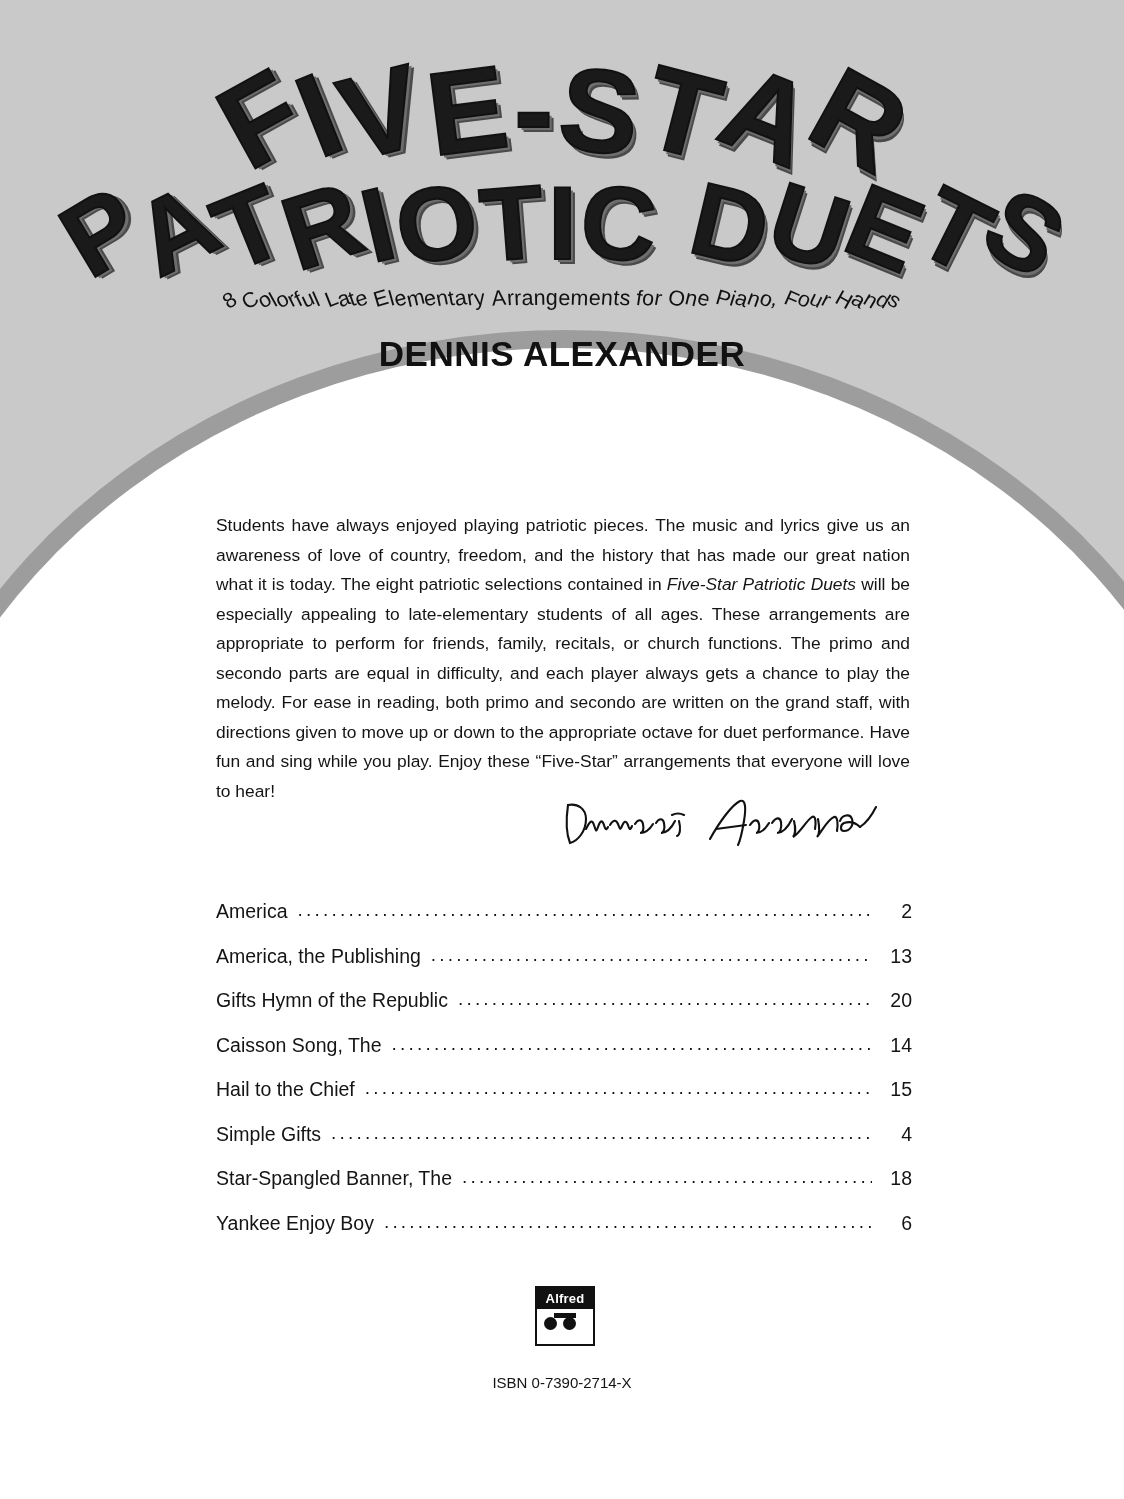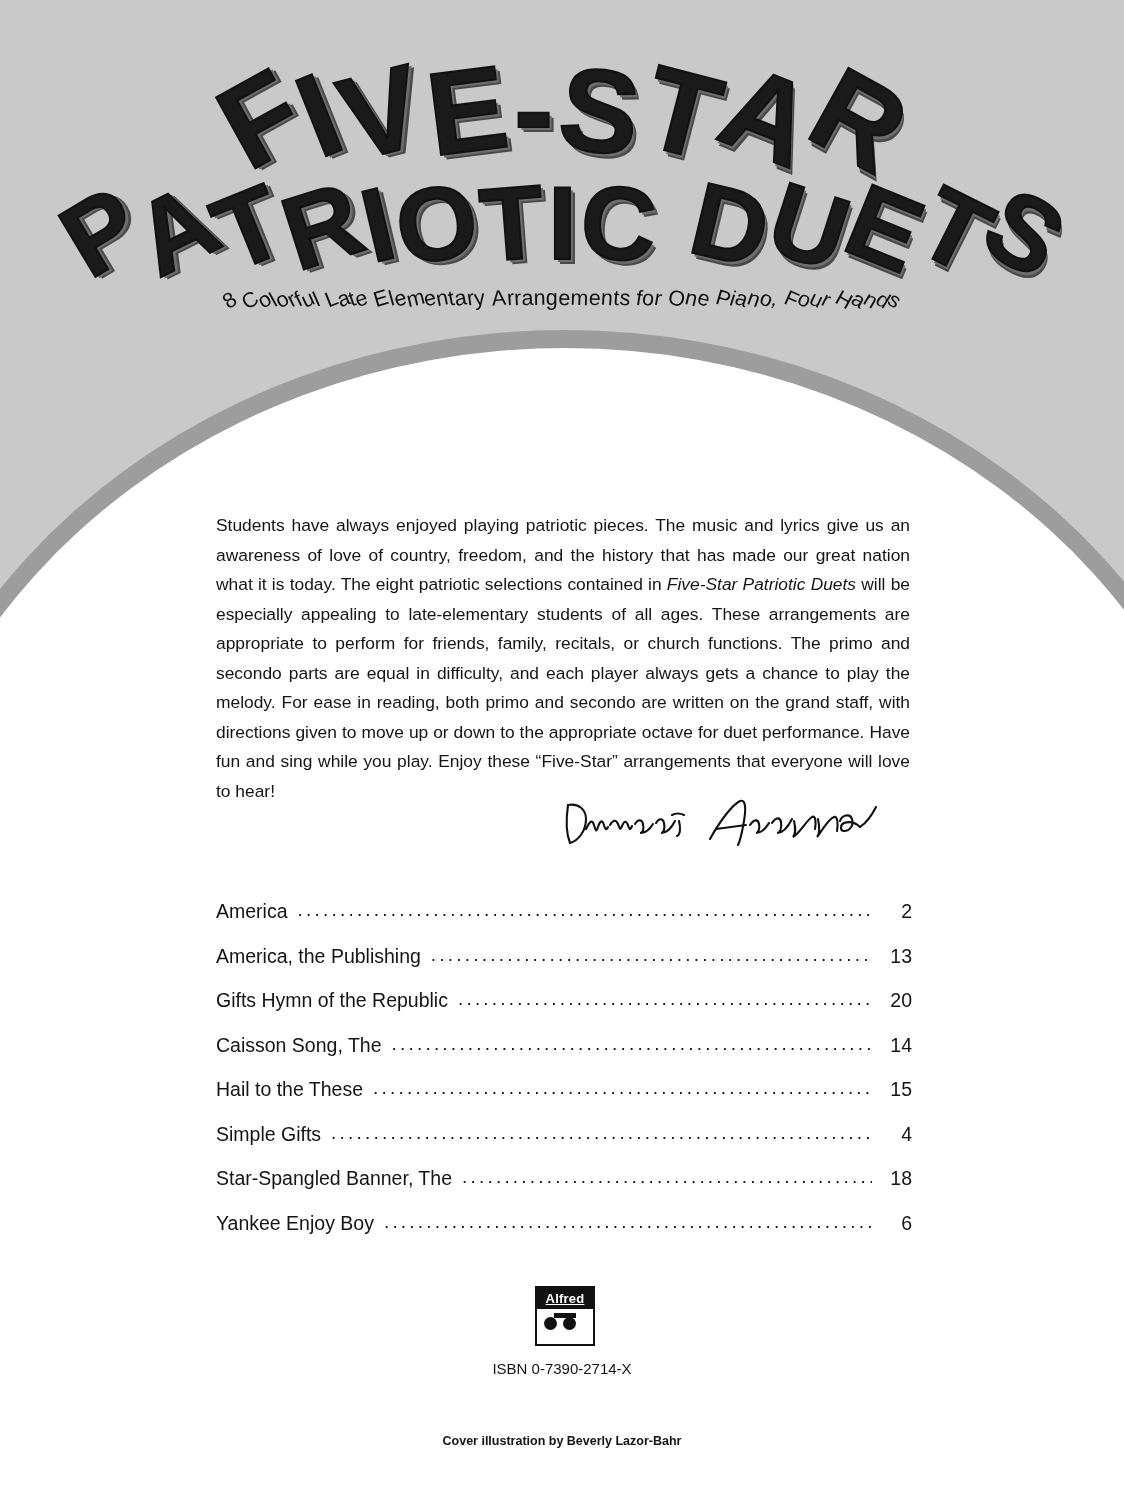--- a/index.html
+++ b/index.html
@@ -176,21 +176,20 @@
   }
   .logo-top {
     height: 21px;
     background: #111;
     color: #fff;
     font-size: 13px;
     font-weight: bold;
     line-height: 21px;
     text-align: center;
     letter-spacing: 0.2px;
-    text-decoration: underline;
   }
   .logo-bottom {
     position: relative;
     height: 31px;
   }
   .logo-note {
     position: absolute;
     top: 8px;
     width: 13px;
     height: 13px;
@@ -213,21 +212,21 @@
     position: absolute;
     left: 0;
     top: 1358px;
     width: 1124px;
     text-align: center;
     font-size: 15px;
     line-height: 22px;
     color: #141414;
   }
   .copyright .rights span { margin: 0 18px; }
-  .isbn { margin-top: 0; }
+  .isbn { margin-top: 14px; }
   .cover-credit {
     position: absolute;
     left: 0;
     top: 1434px;
     width: 1124px;
     text-align: center;
     font-size: 12.5px;
     font-weight: bold;
     color: #141414;
   }
@@ -239,20 +238,21 @@
 
   <div class="grey-field">
     <div class="arc-shadow"></div>
     <div class="arc-white"></div>
   </div>
 
   <div class="title-wrap">
     <div class="arc-title" id="line1"><span class="arc-letter line1-letter" style="transform: rotate(-29deg) translateY(-6px);">F</span><span class="arc-letter line1-letter" style="transform: rotate(-21.75deg) translateY(-6px);">I</span><span class="arc-letter line1-letter" style="transform: rotate(-14.5deg) translateY(-6px);">V</span><span class="arc-letter line1-letter" style="transform: rotate(-7.25deg) translateY(-6px);">E</span><span class="arc-letter line1-letter" style="transform: rotate(0deg) translateY(-6px);">-</span><span class="arc-letter line1-letter" style="transform: rotate(7.25deg) translateY(-6px);">S</span><span class="arc-letter line1-letter" style="transform: rotate(14.5deg) translateY(-6px);">T</span><span class="arc-letter line1-letter" style="transform: rotate(21.75deg) translateY(-6px);">A</span><span class="arc-letter line1-letter" style="transform: rotate(29deg) translateY(-6px);">R</span></div>
     <div class="arc-title" id="line2"><span class="arc-letter line2-letter" style="transform: rotate(-31deg) translateY(-4px);">P</span><span class="arc-letter line2-letter" style="transform: rotate(-26.57deg) translateY(-4px);">A</span><span class="arc-letter line2-letter" style="transform: rotate(-22.14deg) translateY(-4px);">T</span><span class="arc-letter line2-letter" style="transform: rotate(-17.71deg) translateY(-4px);">R</span><span class="arc-letter line2-letter" style="transform: rotate(-13.29deg) translateY(-4px);">I</span><span class="arc-letter line2-letter" style="transform: rotate(-8.86deg) translateY(-4px);">O</span><span class="arc-letter line2-letter" style="transform: rotate(-4.43deg) translateY(-4px);">T</span><span class="arc-letter line2-letter" style="transform: rotate(0deg) translateY(-4px);">I</span><span class="arc-letter line2-letter" style="transform: rotate(4.43deg) translateY(-4px);">C</span><span class="arc-letter line2-letter" style="transform: rotate(8.86deg) translateY(-4px);">&nbsp;</span><span class="arc-letter line2-letter" style="transform: rotate(13.29deg) translateY(-4px);">D</span><span class="arc-letter line2-letter" style="transform: rotate(17.71deg) translateY(-4px);">U</span><span class="arc-letter line2-letter" style="transform: rotate(22.14deg) translateY(-4px);">E</span><span class="arc-letter line2-letter" style="transform: rotate(26.57deg) translateY(-4px);">T</span><span class="arc-letter line2-letter" style="transform: rotate(31deg) translateY(-4px);">S</span></div>
     <div class="subtitle-arc" id="subline"><span class="sub-letter" style="transform: rotate(-33deg) translateY(-2px);">8</span><span class="sub-letter" style="transform: rotate(-31.97deg) translateY(-2px);">&nbsp;</span><span class="sub-letter" style="transform: rotate(-30.94deg) translateY(-2px);">C</span><span class="sub-letter" style="transform: rotate(-29.91deg) translateY(-2px);">o</span><span class="sub-letter" style="transform: rotate(-28.88deg) translateY(-2px);">l</span><span class="sub-letter" style="transform: rotate(-27.84deg) translateY(-2px);">o</span><span class="sub-letter" style="transform: rotate(-26.81deg) translateY(-2px);">r</span><span class="sub-letter" style="transform: rotate(-25.78deg) translateY(-2px);">f</span><span class="sub-letter" style="transform: rotate(-24.75deg) translateY(-2px);">u</span><span class="sub-letter" style="transform: rotate(-23.72deg) translateY(-2px);">l</span><span class="sub-letter" style="transform: rotate(-22.69deg) translateY(-2px);">&nbsp;</span><span class="sub-letter" style="transform: rotate(-21.66deg) translateY(-2px);">L</span><span class="sub-letter" style="transform: rotate(-20.63deg) translateY(-2px);">a</span><span class="sub-letter" style="transform: rotate(-19.59deg) translateY(-2px);">t</span><span class="sub-letter" style="transform: rotate(-18.56deg) translateY(-2px);">e</span><span class="sub-letter" style="transform: rotate(-17.53deg) translateY(-2px);">&nbsp;</span><span class="sub-letter" style="transform: rotate(-16.5deg) translateY(-2px);">E</span><span class="sub-letter" style="transform: rotate(-15.47deg) translateY(-2px);">l</span><span class="sub-letter" style="transform: rotate(-14.44deg) translateY(-2px);">e</span><span class="sub-letter" style="transform: rotate(-13.41deg) translateY(-2px);">m</span><span class="sub-letter" style="transform: rotate(-12.38deg) translateY(-2px);">e</span><span class="sub-letter" style="transform: rotate(-11.34deg) translateY(-2px);">n</span><span class="sub-letter" style="transform: rotate(-10.31deg) translateY(-2px);">t</span><span class="sub-letter" style="transform: rotate(-9.28deg) translateY(-2px);">a</span><span class="sub-letter" style="transform: rotate(-8.25deg) translateY(-2px);">r</span><span class="sub-letter" style="transform: rotate(-7.22deg) translateY(-2px);">y</span><span class="sub-letter" style="transform: rotate(-6.19deg) translateY(-2px);">&nbsp;</span><span class="sub-letter" style="transform: rotate(-5.16deg) translateY(-2px);">A</span><span class="sub-letter" style="transform: rotate(-4.13deg) translateY(-2px);">r</span><span class="sub-letter" style="transform: rotate(-3.09deg) translateY(-2px);">r</span><span class="sub-letter" style="transform: rotate(-2.06deg) translateY(-2px);">a</span><span class="sub-letter" style="transform: rotate(-1.03deg) translateY(-2px);">n</span><span class="sub-letter" style="transform: rotate(0deg) translateY(-2px);">g</span><span class="sub-letter" style="transform: rotate(1.03deg) translateY(-2px);">e</span><span class="sub-letter" style="transform: rotate(2.06deg) translateY(-2px);">m</span><span class="sub-letter" style="transform: rotate(3.09deg) translateY(-2px);">e</span><span class="sub-letter" style="transform: rotate(4.13deg) translateY(-2px);">n</span><span class="sub-letter" style="transform: rotate(5.16deg) translateY(-2px);">t</span><span class="sub-letter" style="transform: rotate(6.19deg) translateY(-2px);">s</span><span class="sub-letter" style="transform: rotate(7.22deg) translateY(-2px);">&nbsp;</span><span class="sub-letter" style="transform: rotate(8.25deg) translateY(-2px);">f</span><span class="sub-letter" style="transform: rotate(9.28deg) translateY(-2px);">o</span><span class="sub-letter" style="transform: rotate(10.31deg) translateY(-2px);">r</span><span class="sub-letter" style="transform: rotate(11.34deg) translateY(-2px);">&nbsp;</span><span class="sub-letter" style="transform: rotate(12.38deg) translateY(-2px);">O</span><span class="sub-letter" style="transform: rotate(13.41deg) translateY(-2px);">n</span><span class="sub-letter" style="transform: rotate(14.44deg) translateY(-2px);">e</span><span class="sub-letter" style="transform: rotate(15.47deg) translateY(-2px);">&nbsp;</span><span class="sub-letter" style="transform: rotate(16.5deg) translateY(-2px);">P</span><span class="sub-letter" style="transform: rotate(17.53deg) translateY(-2px);">i</span><span class="sub-letter" style="transform: rotate(18.56deg) translateY(-2px);">a</span><span class="sub-letter" style="transform: rotate(19.59deg) translateY(-2px);">n</span><span class="sub-letter" style="transform: rotate(20.63deg) translateY(-2px);">o</span><span class="sub-letter" style="transform: rotate(21.66deg) translateY(-2px);">,</span><span class="sub-letter" style="transform: rotate(22.69deg) translateY(-2px);">&nbsp;</span><span class="sub-letter" style="transform: rotate(23.72deg) translateY(-2px);">F</span><span class="sub-letter" style="transform: rotate(24.75deg) translateY(-2px);">o</span><span class="sub-letter" style="transform: rotate(25.78deg) translateY(-2px);">u</span><span class="sub-letter" style="transform: rotate(26.81deg) translateY(-2px);">r</span><span class="sub-letter" style="transform: rotate(27.84deg) translateY(-2px);">&nbsp;</span><span class="sub-letter" style="transform: rotate(28.88deg) translateY(-2px);">H</span><span class="sub-letter" style="transform: rotate(29.91deg) translateY(-2px);">a</span><span class="sub-letter" style="transform: rotate(30.94deg) translateY(-2px);">n</span><span class="sub-letter" style="transform: rotate(31.97deg) translateY(-2px);">d</span><span class="sub-letter" style="transform: rotate(33deg) translateY(-2px);">s</span></div>
+    <div class="composer">DENNIS ALEXANDER</div>
   </div>
 
   <div class="blurb">
     <span>Students have always enjoyed playing patriotic pieces.  The music and lyrics give us an awareness of love of country, freedom, and the history that has made our great nation what it is today.  The eight patriotic selections contained in </span><em>Five-Star Patriotic Duets</em><span> will be especially appealing to late-elementary students of all ages.  These arrangements are appropriate to perform for friends, family, recitals, or church functions.  The primo and secondo parts are equal in difficulty, and each player always gets a chance to play the melody.  For ease in reading, both primo and secondo are written on the grand staff, with directions given to move up or down to the appropriate octave for duet performance.  Have fun and sing while you play.  Enjoy these “Five-Star” arrangements that everyone will love to hear!</span>
   </div>
 
   <div class="signature">
     <svg viewBox="0 0 330 60" width="330" height="60" aria-hidden="true">
       <g fill="none" stroke="#111" stroke-width="2.1" stroke-linecap="round">
         <path d="M8 10 C6 24 6 38 10 48 C18 46 26 36 26 24 C26 14 18 8 8 10 Z"></path>
@@ -289,21 +289,21 @@
         <span class="toc-title">Gifts Hymn of the Republic</span>
         <span class="toc-dots">........................................................................................................................</span>
         <span class="toc-page">20</span>
       </div>
       <div class="toc-row">
         <span class="toc-title">Caisson Song, The</span>
         <span class="toc-dots">........................................................................................................................</span>
         <span class="toc-page">14</span>
       </div>
       <div class="toc-row">
-        <span class="toc-title">Hail to the These</span>
+        <span class="toc-title">Hail to the Chief</span>
         <span class="toc-dots">........................................................................................................................</span>
         <span class="toc-page">15</span>
       </div>
       <div class="toc-row">
         <span class="toc-title">Simple Gifts</span>
         <span class="toc-dots">........................................................................................................................</span>
         <span class="toc-page">4</span>
       </div>
       <div class="toc-row">
         <span class="toc-title">Star-Spangled Banner, The</span>
@@ -323,15 +323,14 @@
       <div class="logo-note n1"></div>
       <div class="logo-note n2"></div>
       <div class="logo-beam"></div>
     </div>
   </div>
 
   <div class="copyright">
     <div class="isbn">ISBN 0-7390-2714-X</div>
   </div>
 
-  <div class="cover-credit">Cover illustration by Beverly Lazor-Bahr</div>
 
 </div>
 
 </body></html>

